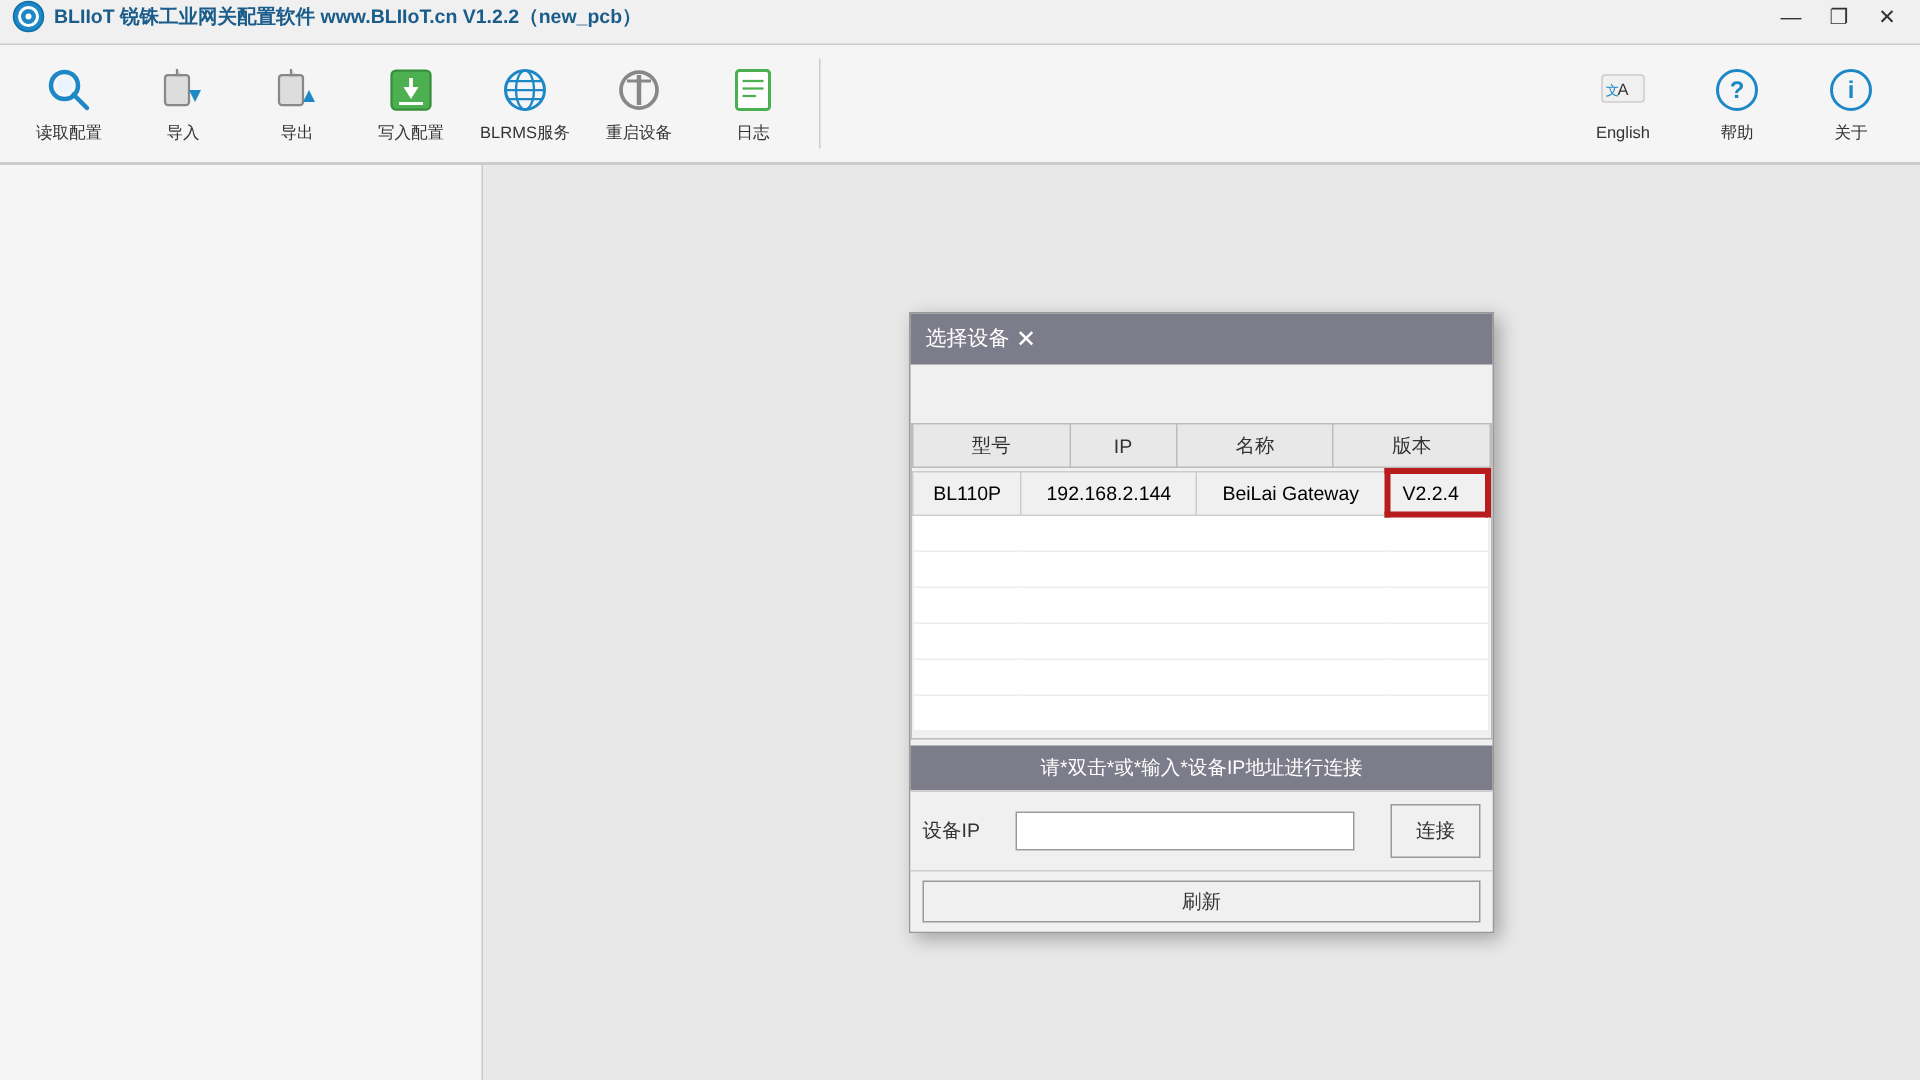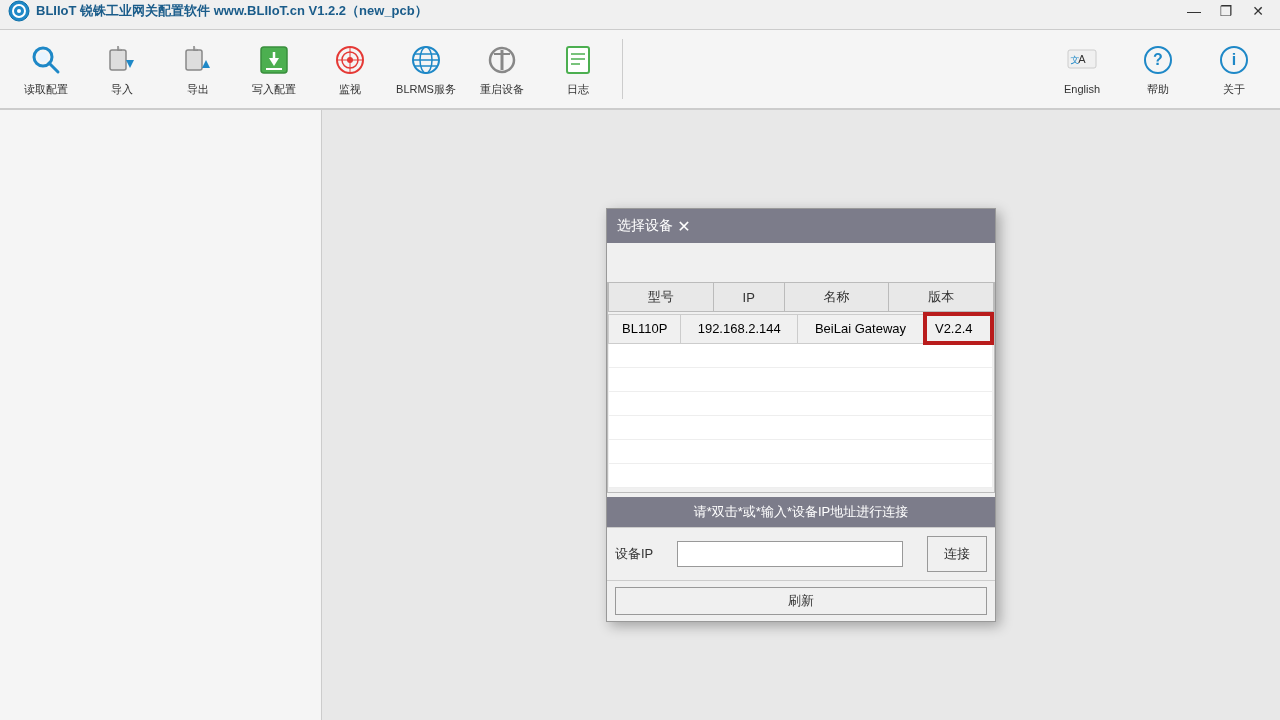--- a/index.html
+++ b/index.html
@@ -334,32 +334,20 @@
       <svg width="36" height="36" viewBox="0 0 36 36" xmlns="http://www.w3.org/2000/svg">
         <rect x="5" y="5" width="26" height="26" rx="3" fill="#4caf50" stroke="#388e3c" stroke-width="1.5"></rect>
         <line x1="18" y1="10" x2="18" y2="18" stroke="white" stroke-width="2.5"></line>
         <polygon points="13,16 23,16 18,24" fill="white"></polygon>
         <line x1="10" y1="27" x2="26" y2="27" stroke="white" stroke-width="2"></line>
       </svg>
     </div>
     <span class="toolbar-label">写入配置</span>
   </div>
 
-  <div class="toolbar-item">
-    <div class="toolbar-icon">
-      <svg width="36" height="36" viewBox="0 0 36 36" xmlns="http://www.w3.org/2000/svg">
-        <ellipse cx="18" cy="18" rx="13" ry="13" fill="none" stroke="#e53935" stroke-width="2"></ellipse>
-        <ellipse cx="18" cy="18" rx="8" ry="8" fill="none" stroke="#e53935" stroke-width="1.5"></ellipse>
-        <circle cx="18" cy="18" r="3" fill="#e53935"></circle>
-        <line x1="5" y1="18" x2="31" y2="18" stroke="#e53935" stroke-width="1"></line>
-        <line x1="18" y1="5" x2="18" y2="31" stroke="#e53935" stroke-width="1"></line>
-      </svg>
-    </div>
-    <span class="toolbar-label">监视</span>
-  </div>
 
   <div class="toolbar-item">
     <div class="toolbar-icon">
       <svg width="36" height="36" viewBox="0 0 36 36" xmlns="http://www.w3.org/2000/svg">
         <circle cx="18" cy="18" r="13" fill="none" stroke="#1e88c7" stroke-width="2"></circle>
         <line x1="6" y1="12" x2="30" y2="12" stroke="#1e88c7" stroke-width="1.5"></line>
         <line x1="6" y1="18" x2="30" y2="18" stroke="#1e88c7" stroke-width="1.5"></line>
         <line x1="6" y1="24" x2="30" y2="24" stroke="#1e88c7" stroke-width="1.5"></line>
         <ellipse cx="18" cy="18" rx="6" ry="13" fill="none" stroke="#1e88c7" stroke-width="1.5"></ellipse>
       </svg>

